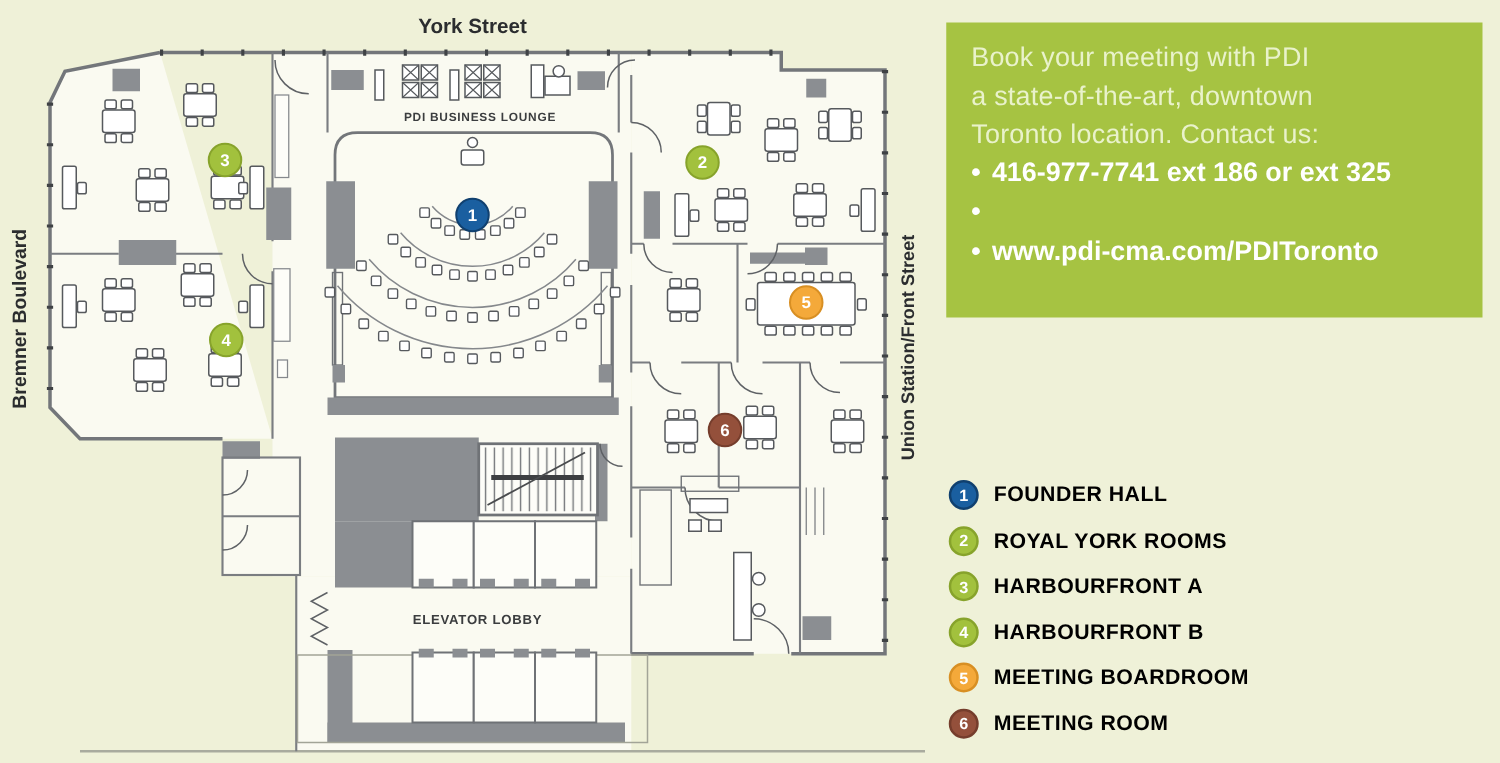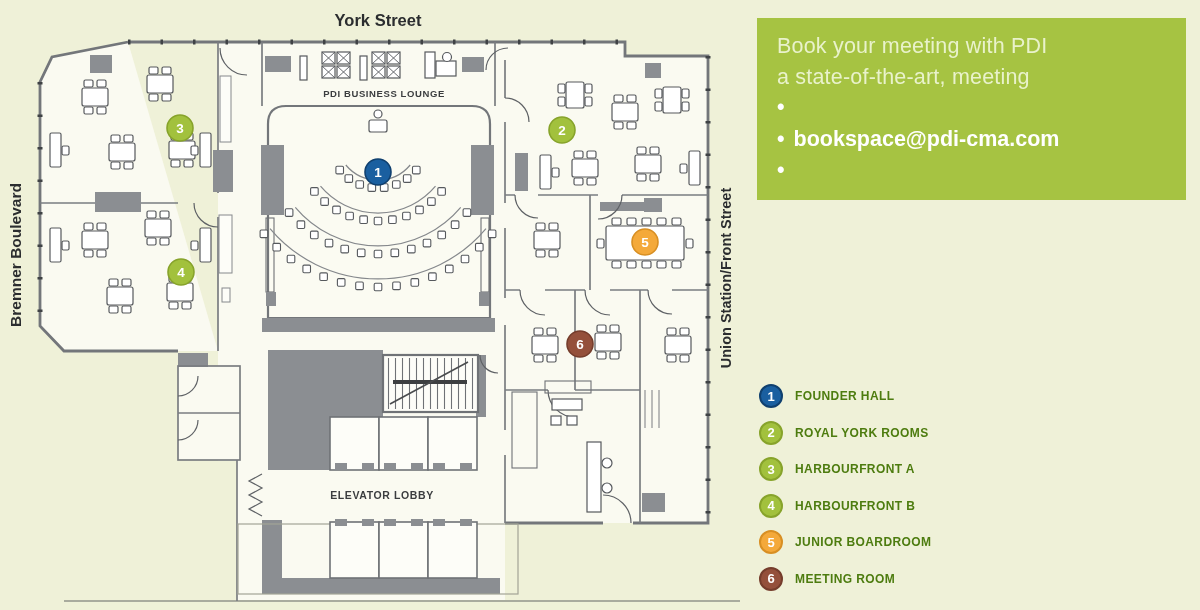--- a/index.html
+++ b/index.html
@@ -16,29 +16,29 @@
   .stairframe{fill:#fdfdf8;stroke:#6f7276;stroke-width:2.2;}
   .cab{stroke:#6f7276;stroke-width:1.1;fill:none;}
   .lite{fill:#fdfdf8;stroke:#85888c;stroke-width:1;}
   .faint{fill:none;stroke:#a2a497;stroke-width:1.2;}
   .furn rect,.furn circle{fill:#ffffff;stroke:#56595d;stroke-width:1.2;}
   .thinln{stroke:#7a7d81;stroke-width:1;fill:none;}
   .cell{fill:#fdfdf8;stroke:#6f7276;stroke-width:1.6;}
   .planlabel{fill:#3b3d3f;font-weight:bold;}
   .street{fill:#2b2d2f;font-weight:bold;}
   
-  .infobox{position:absolute;left:757px;top:18px;width:429px;height:182px;background:#a6c342;padding:13px 10px 0 20px;box-sizing:border-box;}
+  .infobox{position:absolute;left:757px;top:18px;width:429px;height:236px;background:#a6c342;padding:13px 10px 0 20px;box-sizing:border-box;}
   .intro span{display:block;font-size:21.5px;line-height:30.5px;color:#e9f2cb;letter-spacing:.2px;}
   .brow{font-size:21.5px;line-height:31.5px;color:#ffffff;font-weight:bold;display:flex;align-items:baseline;}
   .dot{margin-right:9px;}
   
   .legend{position:absolute;left:759px;top:384px;}
   .lrow{display:flex;align-items:center;margin-bottom:12.6px;height:24px;}
   .lbadge{width:24px;height:24px;border-radius:50%;display:flex;align-items:center;justify-content:center;color:#fff;font-weight:bold;font-size:13px;border:2px solid;box-sizing:border-box;flex:0 0 24px;}
-  .llabel{margin-left:12px;font-size:12px;font-weight:bold;color:#4d7c0f;letter-spacing:.4px;white-space:nowrap;}
+  .llabel{margin-left:12px;font-size:17px;font-weight:bold;color:#000000;letter-spacing:.4px;white-space:nowrap;}
 </style>
 </head>
 <body>
 
 <div class="stage">
 
   <svg width="750" height="610" viewBox="0 0 750 610" style="position:absolute;left:0;top:0;">
     <defs>
       <pattern id="vh" width="7" height="8" patternUnits="userSpaceOnUse">
         <path d="M3.5,0 V8" stroke="#6f7276" stroke-width="1.1"></path>
@@ -435,32 +435,34 @@
     <text class="street" x="378" y="26" font-size="16.5" text-anchor="middle">York Street</text>
     <text class="street" x="21" y="255" font-size="15.5" text-anchor="middle" transform="rotate(-90 21 255)">Bremner Boulevard</text>
     <text class="street" x="731" y="278" font-size="14.5" text-anchor="middle" transform="rotate(-90 731 278)">Union Station/Front Street</text>
     <text class="planlabel" x="384" y="97" font-size="9.5" text-anchor="middle" letter-spacing="0.6">PDI BUSINESS LOUNGE</text>
     <text class="planlabel" x="382" y="499" font-size="10.5" text-anchor="middle" letter-spacing="0.6">ELEVATOR LOBBY</text>
   </svg>
 
   <div class="infobox">
     <div class="intro">
       <span>Book your meeting with PDI</span>
-      <span>a state-of-the-art, meeting</span>
+      <span>a state-of-the-art, downtown</span>
+      <span>Toronto location. Contact us:</span>
     </div>
     <div>
       <div class="brow">
         <span class="dot">•</span>
+        <span>416-977-7741 ext 186 or ext 325</span>
       </div>
       <div class="brow">
         <span class="dot">•</span>
-        <span>bookspace@pdi-cma.com</span>
       </div>
       <div class="brow">
         <span class="dot">•</span>
+        <span>www.pdi-cma.com/PDIToronto</span>
       </div>
     </div>
   </div>
 
   <div class="legend" id="legend">
       <div class="lrow">
         <span class="lbadge" style="background: rgb(26, 95, 160); border-color: rgb(16, 64, 111);">1</span>
         <span class="llabel">FOUNDER HALL</span>
       </div>
       <div class="lrow">
@@ -470,20 +472,20 @@
       <div class="lrow">
         <span class="lbadge" style="background: rgb(162, 193, 61); border-color: rgb(135, 163, 43);">3</span>
         <span class="llabel">HARBOURFRONT A</span>
       </div>
       <div class="lrow">
         <span class="lbadge" style="background: rgb(162, 193, 61); border-color: rgb(135, 163, 43);">4</span>
         <span class="llabel">HARBOURFRONT B</span>
       </div>
       <div class="lrow">
         <span class="lbadge" style="background: rgb(244, 169, 58); border-color: rgb(216, 143, 35);">5</span>
-        <span class="llabel">JUNIOR BOARDROOM</span>
+        <span class="llabel">MEETING BOARDROOM</span>
       </div>
       <div class="lrow">
         <span class="lbadge" style="background: rgb(148, 80, 59); border-color: rgb(117, 61, 44);">6</span>
         <span class="llabel">MEETING ROOM</span>
       </div>
     </div>
 </div>
 
 </body></html>

